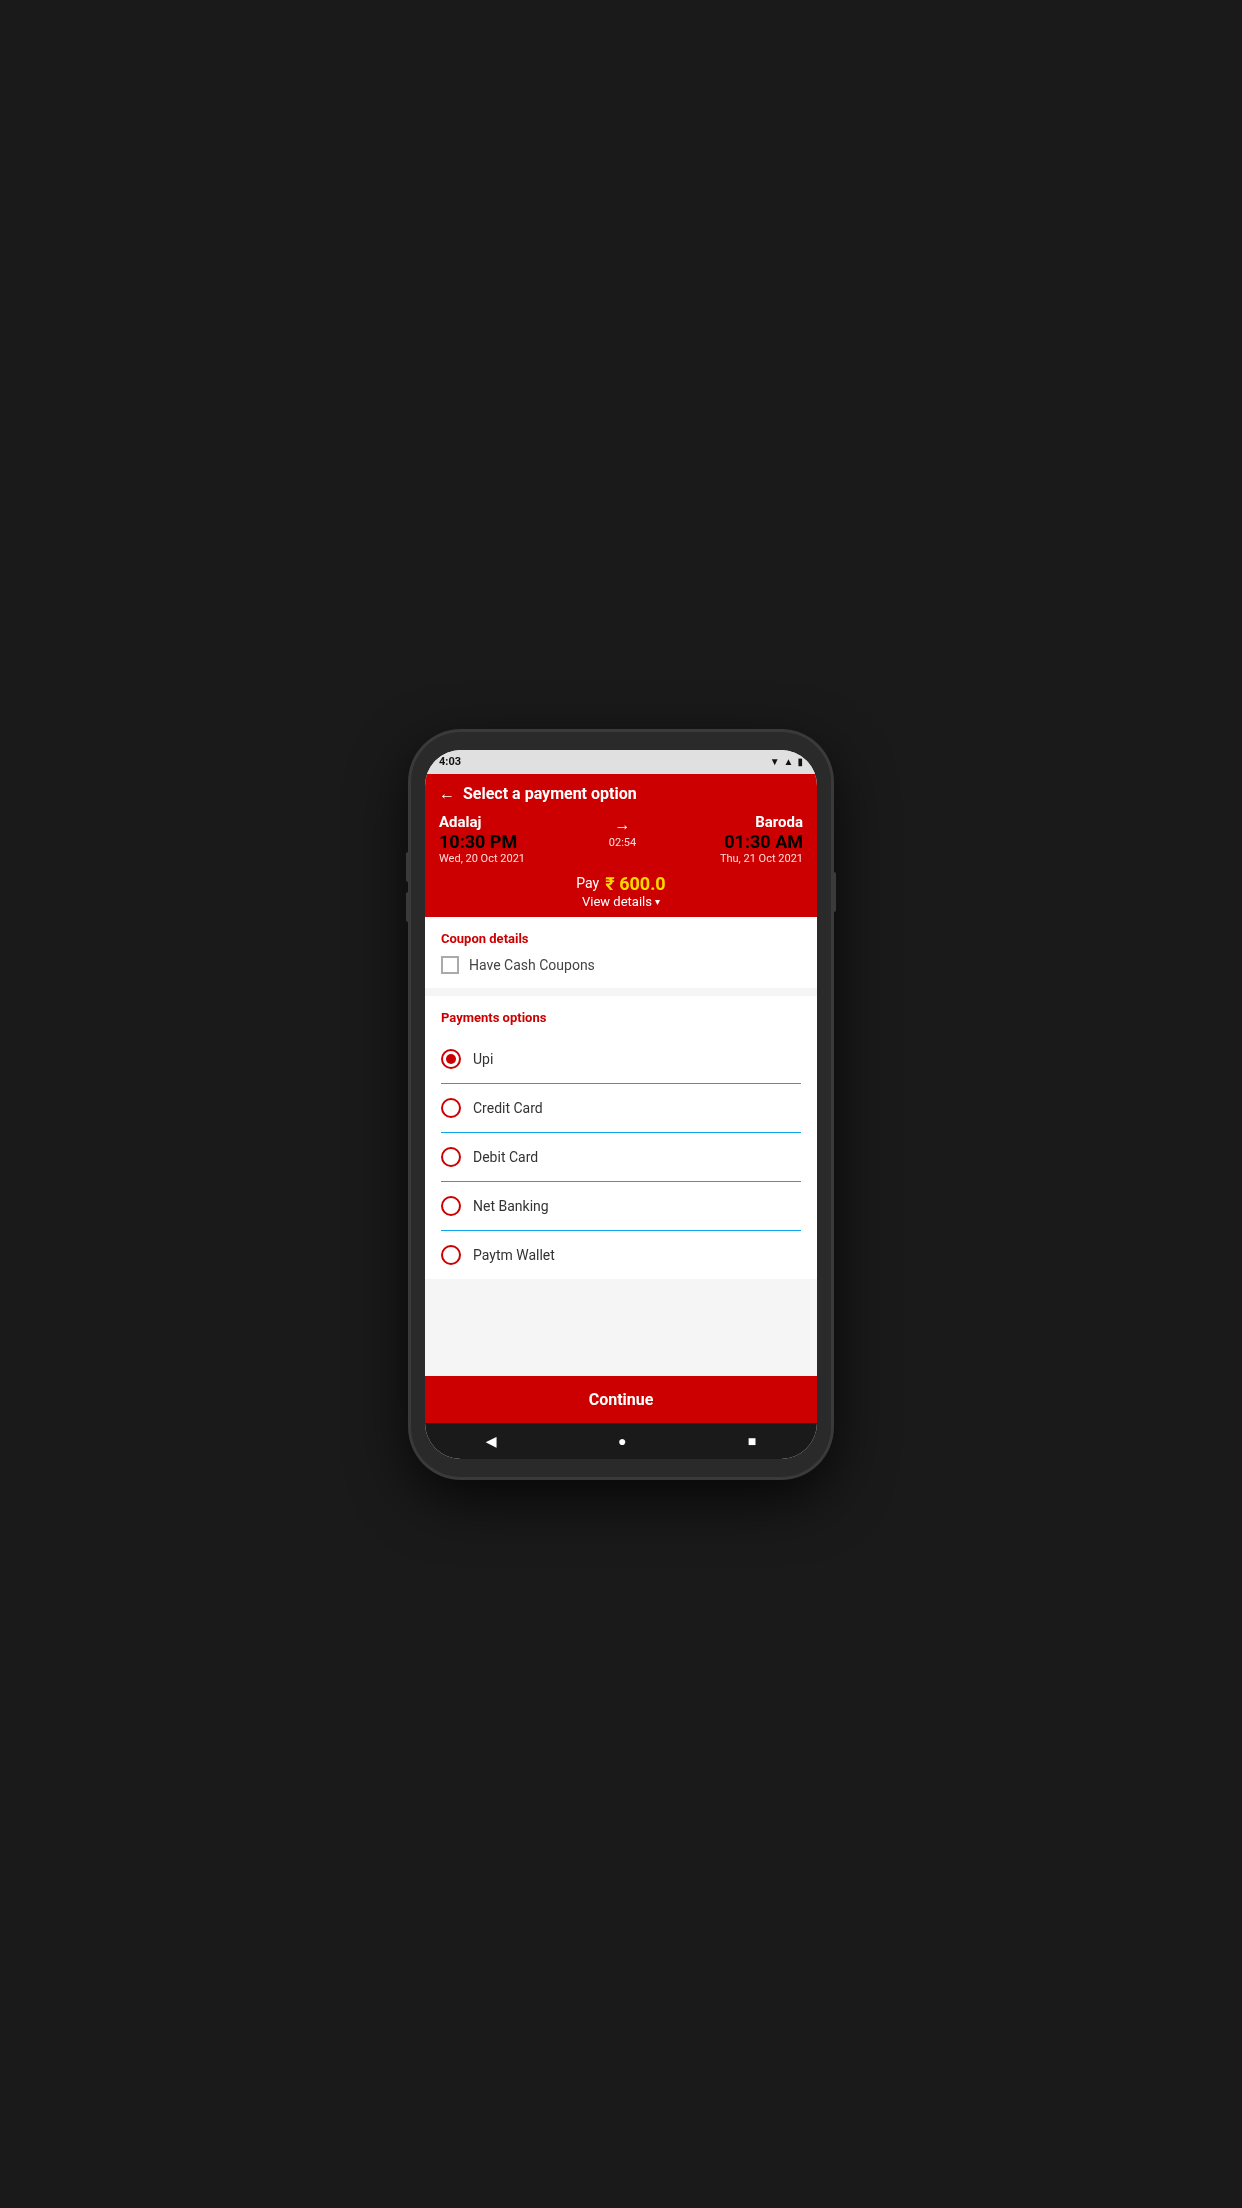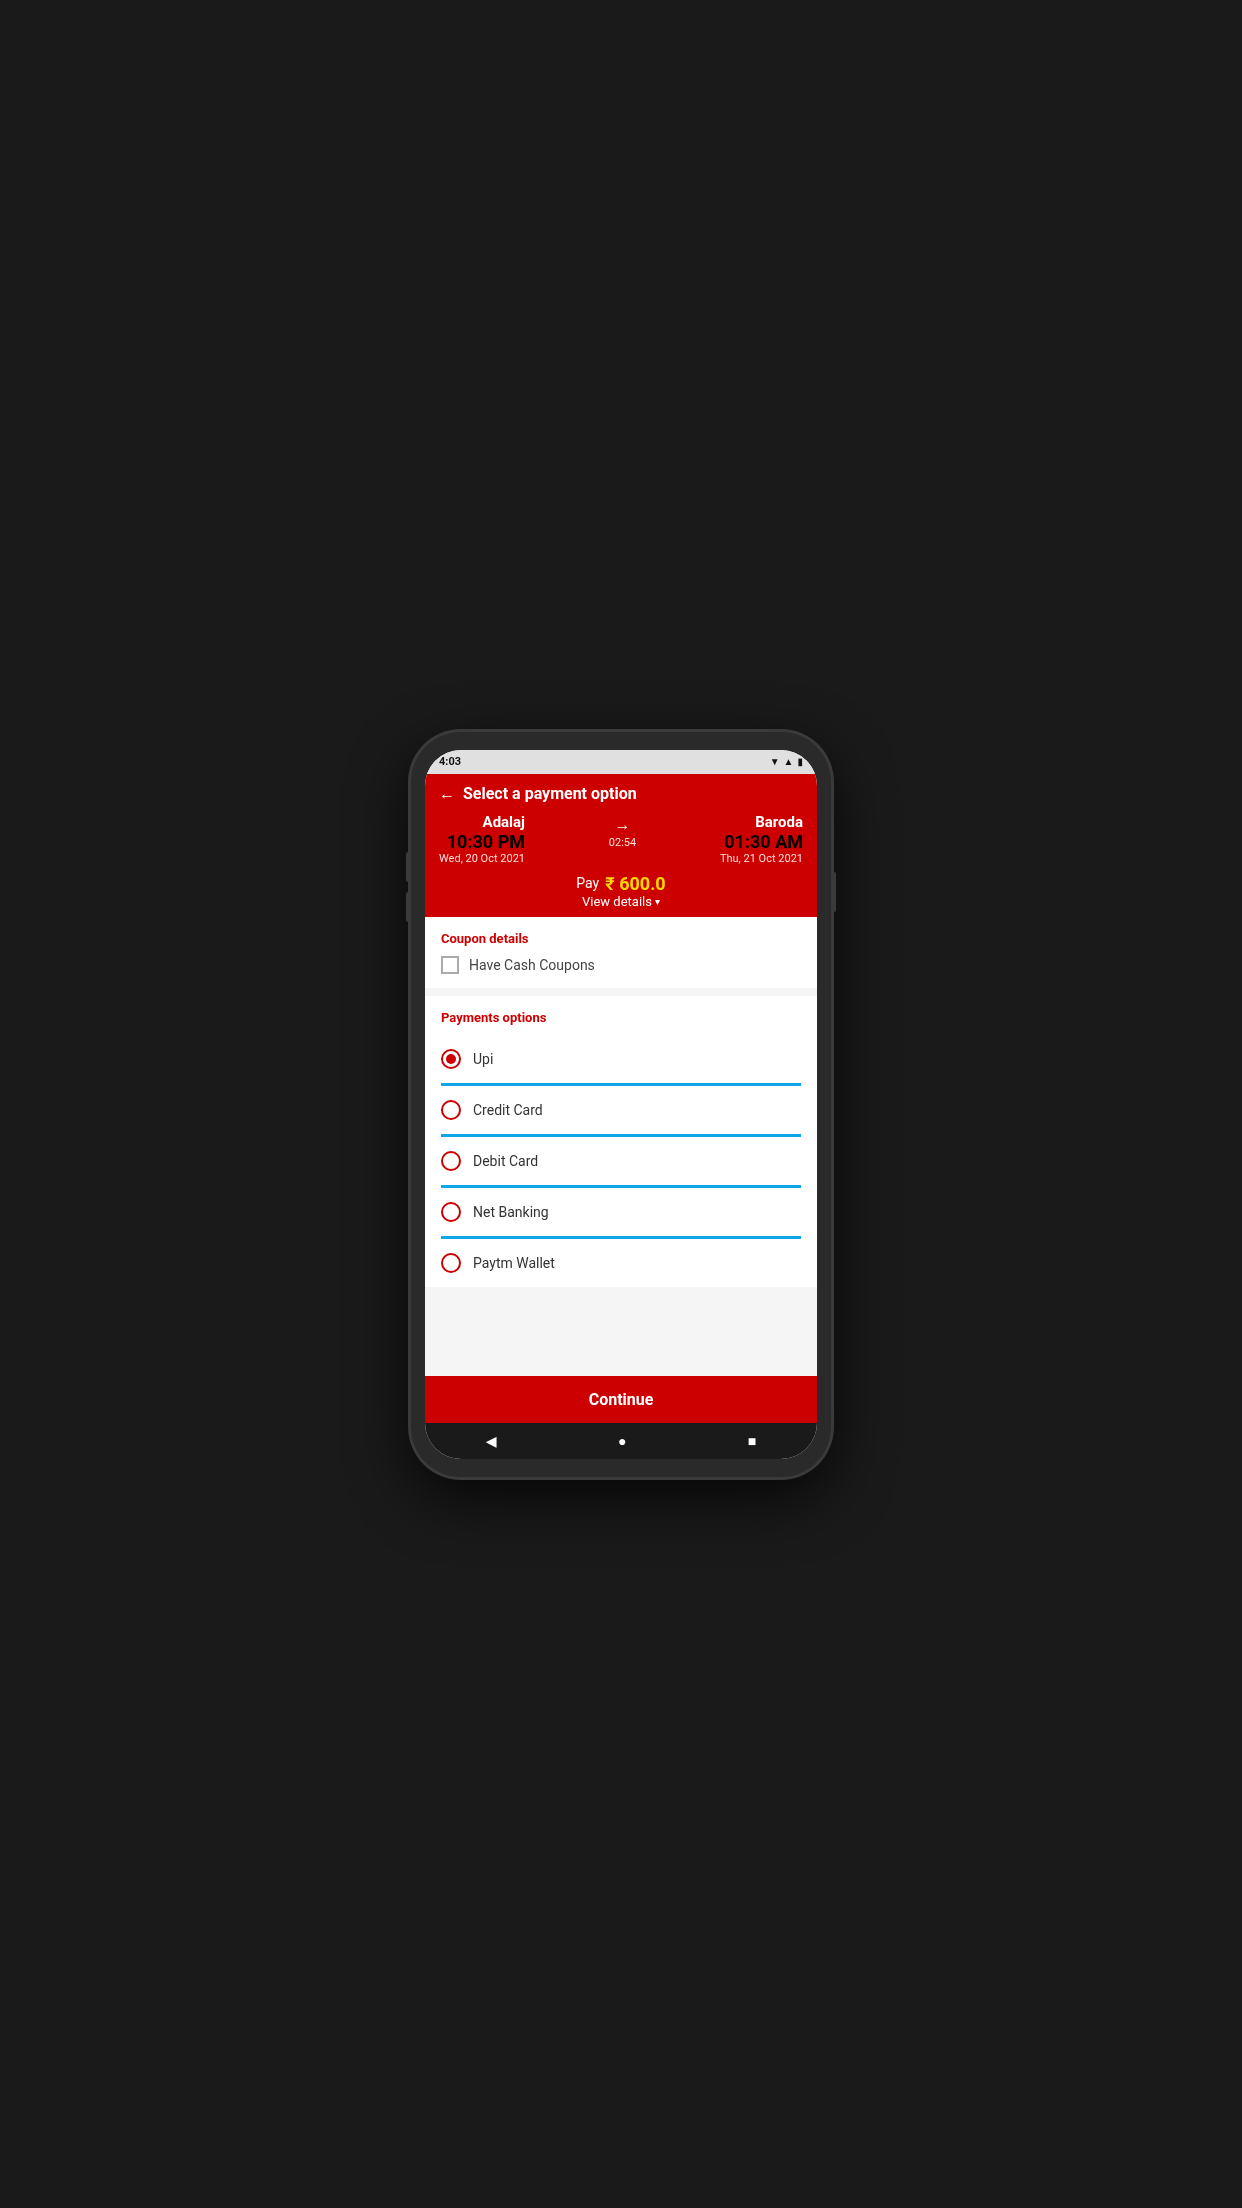--- a/index.html
+++ b/index.html
@@ -83,21 +83,20 @@
     .header-title {
       font-size: 16px;
       font-weight: 700;
     }
 
     .journey-row {
       display: flex;
       align-items: flex-start;
       justify-content: space-between;
       margin-bottom: 8px;
-      text-align: right;
     }
 
     .journey-left, .journey-right {
       display: flex;
       flex-direction: column;
     }
 
     .journey-right {
       align-items: flex-end;
     }
@@ -216,21 +215,21 @@
     .payments-section {
       background: #fff;
       padding: 14px 16px 0;
     }
 
     .payment-option {
       display: flex;
       align-items: center;
       gap: 12px;
       padding: 14px 0;
-      border-bottom: 3px solid #0ea5e9;
+      border-bottom: 1px solid #0ea5e9;
       cursor: pointer;
     }
 
     .payment-option:last-child {
       border-bottom: none;
     }
 
     .radio-outer {
       width: 20px;
       height: 20px;

